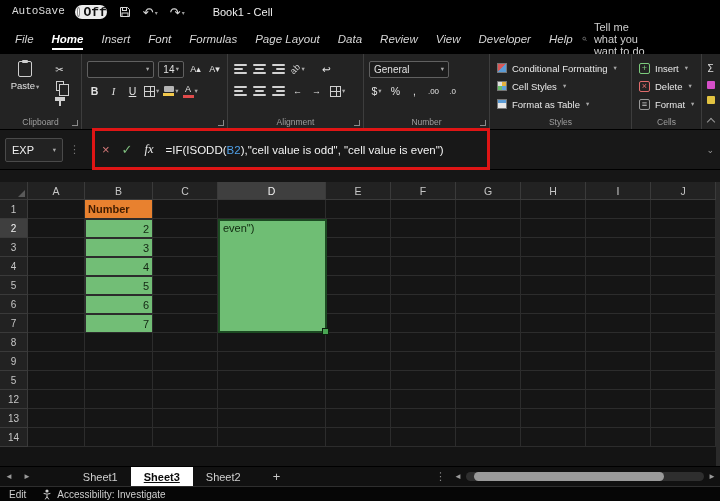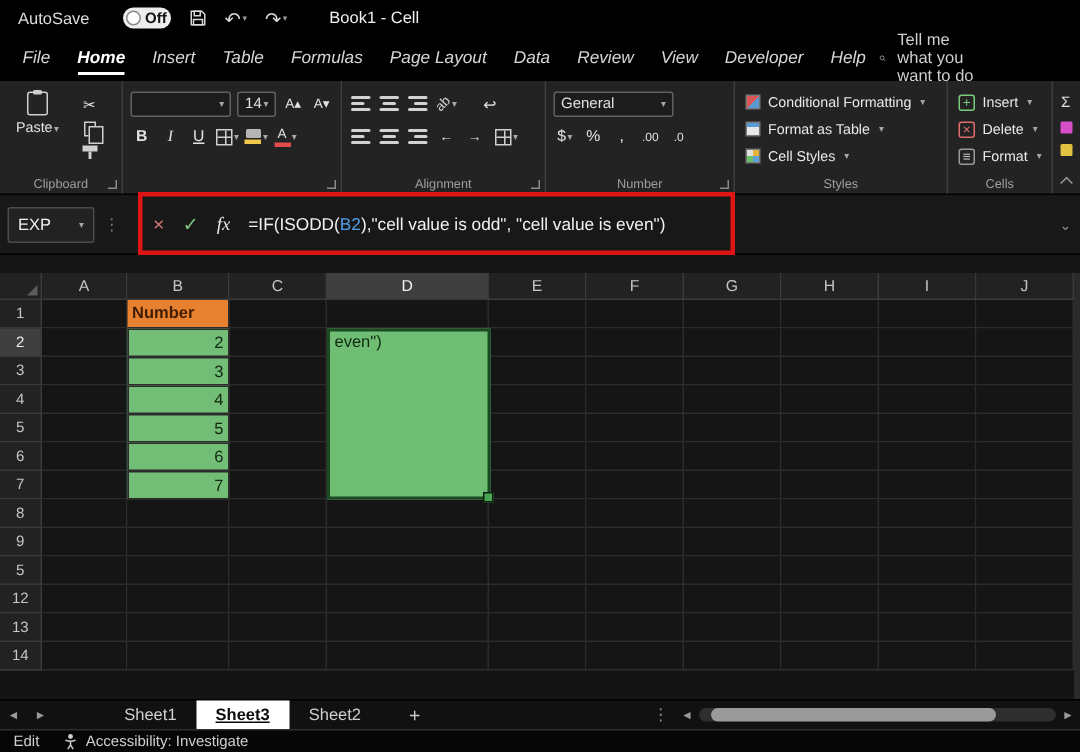--- a/index.html
+++ b/index.html
@@ -3,24 +3,24 @@
 <meta charset="utf-8">
 <style>
   *{margin:0;padding:0;box-sizing:border-box;}
   html,body{background:#000;}
   .app{position:relative;width:720px;height:501px;background:#161616;overflow:hidden;
        font-family:"Liberation Sans",sans-serif;color:#e6e6e6;cursor:default;}
 
   
   .titlebar{position:absolute;top:0;left:0;right:0;height:24px;background:#000;
             display:flex;align-items:center;gap:12px;padding-left:12px;font-size:11px;}
-  .autosave{display:flex;align-items:flex-end;gap:22px;color:#ddd;}
+  .autosave{display:flex;align-items:flex-start;gap:10px;color:#ddd;font-family:Liberation Mono, monospace;}
   .pill{width:32px;height:14px;background:#ececec;border-radius:8px;display:flex;align-items:center;}
   .knob{width:10px;height:10px;background:#fff;border:1px solid #8a8a8a;border-radius:50%;margin-left:2px;}
-  .pill .off{font-size:10px;color:#111;margin-left:3px;font-weight:700;}
+  .pill .off{font-size:13px;color:#111;margin-left:3px;font-weight:700;}
   .qat{display:inline-flex;align-items:center;color:#d8d8d8;font-size:13px;}
   .qat i{font-style:normal;font-size:6px;color:#999;margin-left:1px;}
   .doc-title{margin-left:16px;color:#efefef;font-size:11px;}
 
   
   .menubar{position:absolute;top:24px;left:0;right:0;height:30px;background:#000;
            display:flex;align-items:center;padding:0 6px;font-size:11.5px;}
   .mtabs{display:flex;align-items:center;}
   .mtab{padding:6px 9px;color:#d6d6d6;position:relative;white-space:nowrap;font-style:italic;}
   .mtab.active{color:#fff;font-weight:700;}
@@ -166,21 +166,21 @@
     <span class="qat">↶<i>▾</i></span>
     <span class="qat">↷<i>▾</i></span>
     <span class="doc-title">Book1 - Cell</span>
   </div>
 
   <div class="menubar">
     <div class="mtabs">
         <span class="mtab">File</span>
         <span class="mtab active">Home</span>
         <span class="mtab">Insert</span>
-        <span class="mtab">Table</span>
+        <span class="mtab">Font</span>
         <span class="mtab">Formulas</span>
         <span class="mtab">Page Layout</span>
         <span class="mtab">Data</span>
         <span class="mtab">Review</span>
         <span class="mtab">View</span>
         <span class="mtab">Developer</span>
         <span class="mtab">Help</span>
       </div>
     <div class="tellme">
       <svg width="12" height="12" viewBox="0 0 12 12">
@@ -337,27 +337,27 @@
       <span class="launcher"></span>
     </div>
 
     <div class="rgroup g-styles">
       <div class="srow">
         <span class="i-cf"></span>
         <span>Conditional Formatting</span>
         <span class="dd">▾</span>
       </div>
       <div class="srow">
+        <span class="i-cs"></span>
+        <span>Cell Styles</span>
+        <span class="dd">▾</span>
+      </div>
+      <div class="srow">
         <span class="i-fat"></span>
         <span>Format as Table</span>
-        <span class="dd">▾</span>
-      </div>
-      <div class="srow">
-        <span class="i-cs"></span>
-        <span>Cell Styles</span>
         <span class="dd">▾</span>
       </div>
       <div class="glabel">Styles</div>
     </div>
 
     <div class="rgroup g-cells">
       <div class="srow">
         <span class="ic ins">+</span>
         <span>Insert</span>
         <span class="dd">▾</span>

